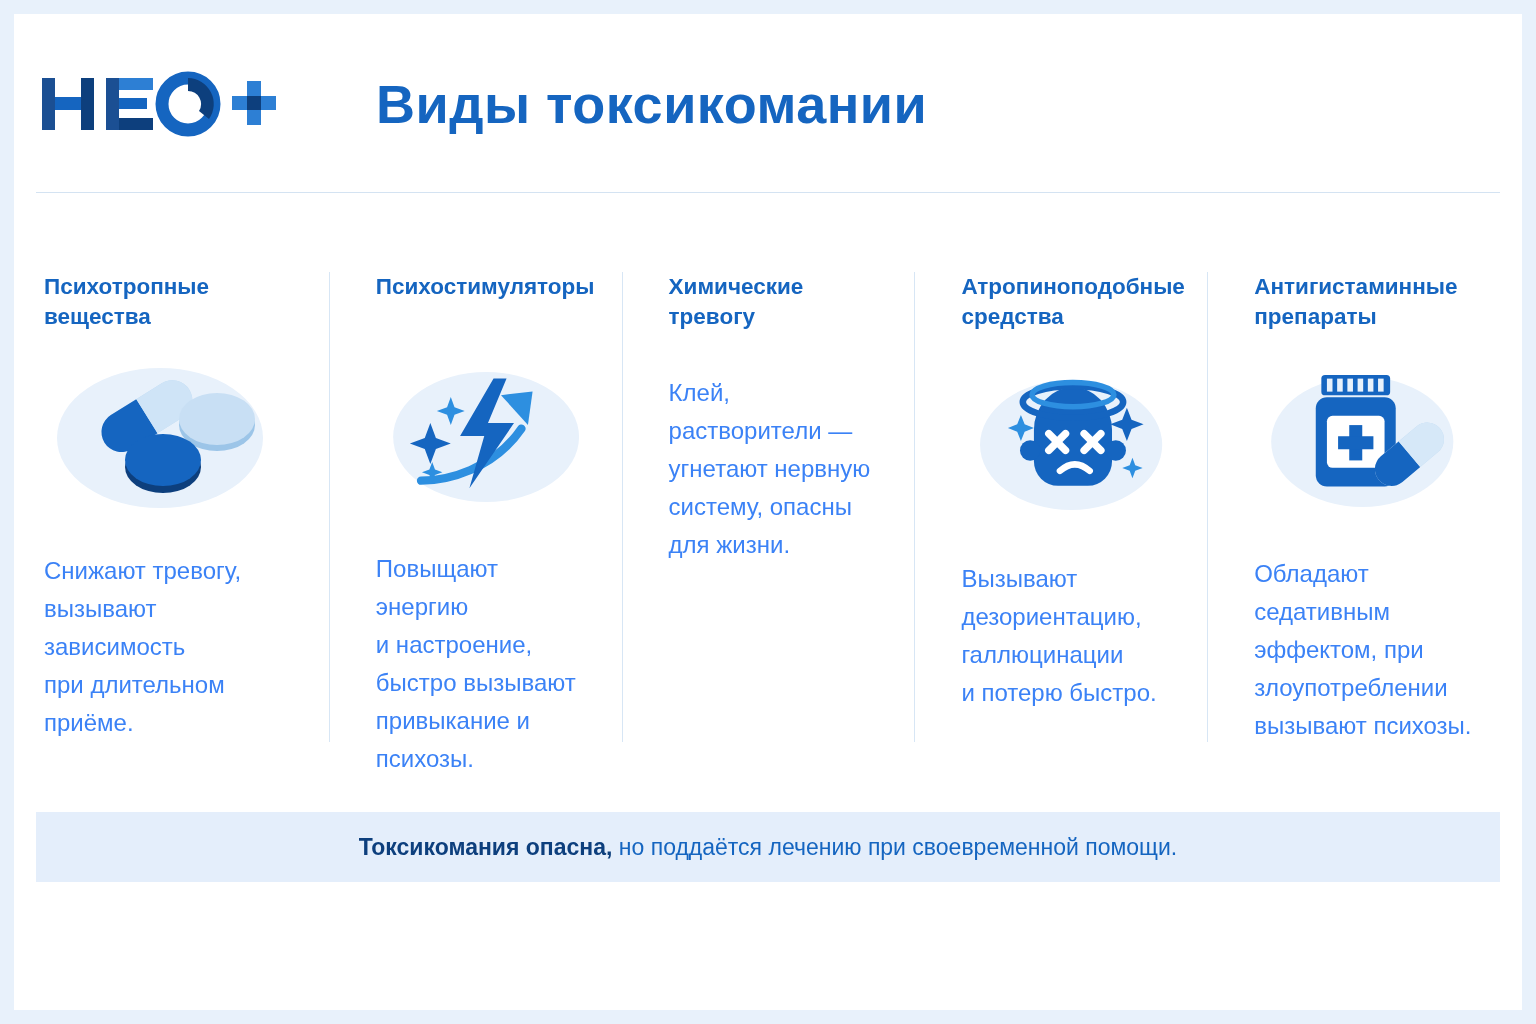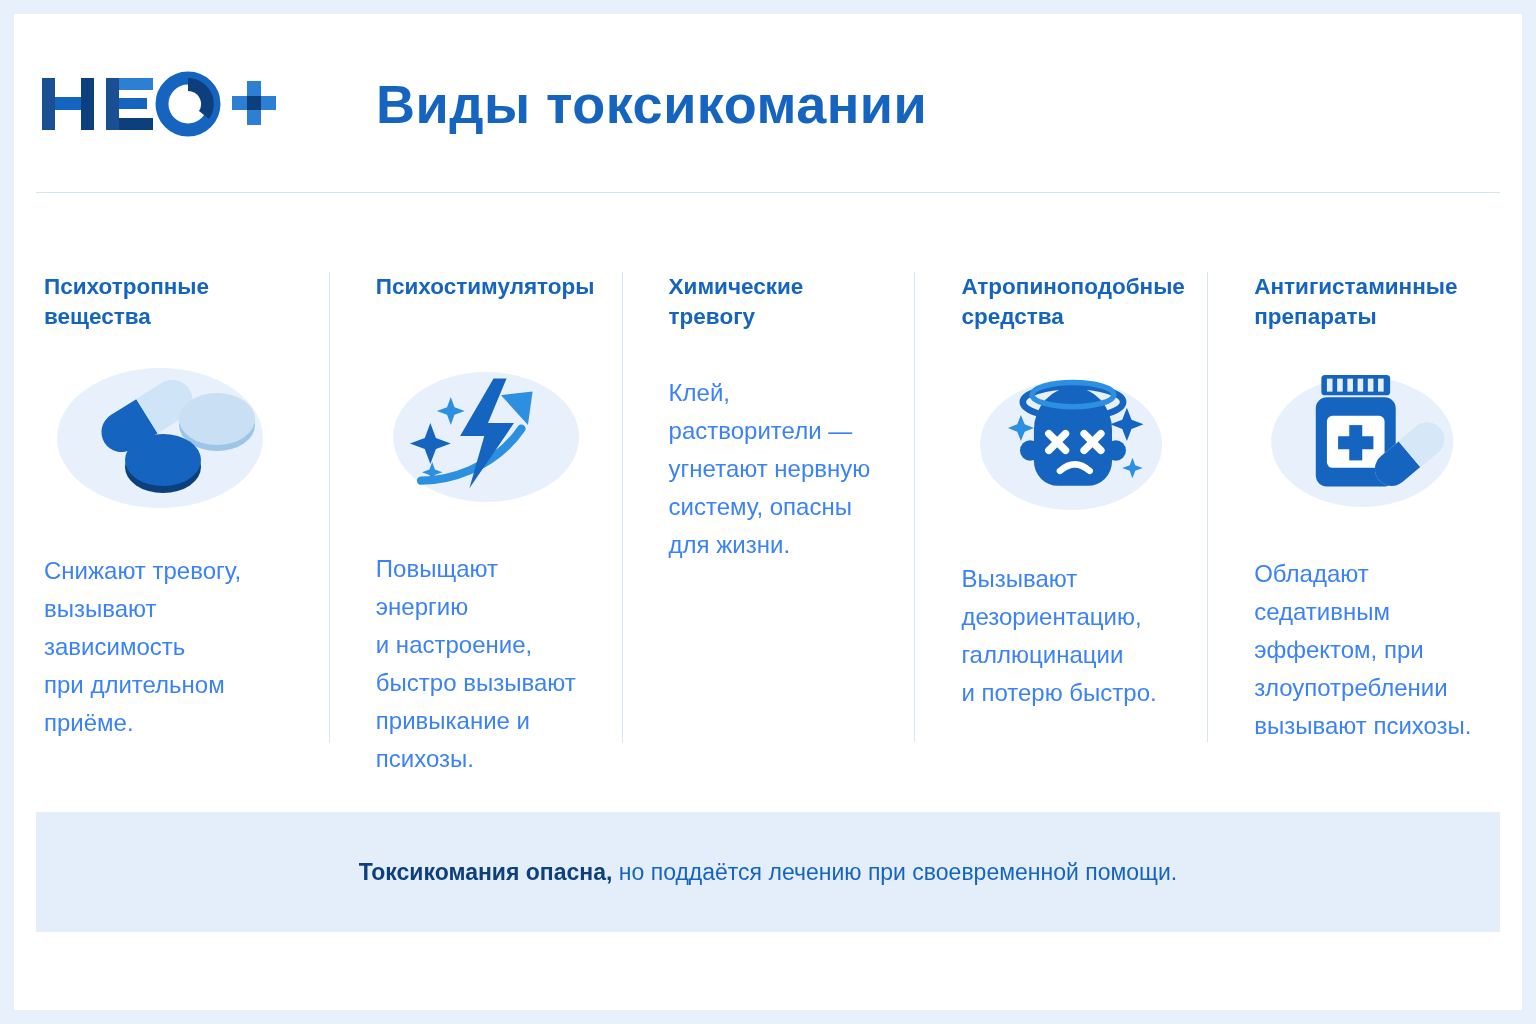--- a/index.html
+++ b/index.html
@@ -126,21 +126,21 @@
     margin-top: 28px;
     white-space: pre-line;
   }
 
   
   .footer {
     position: absolute;
     left: 36px;
     top: 812px;
     width: 1464px;
-    height: 120px;
+    height: 70px;
     background: #e4eefb;
     display: flex;
     align-items: center;
     justify-content: center;
   }
   .footer-text {
     font-size: 23px;
     color: #1565c0;
     text-align: center;
   }

